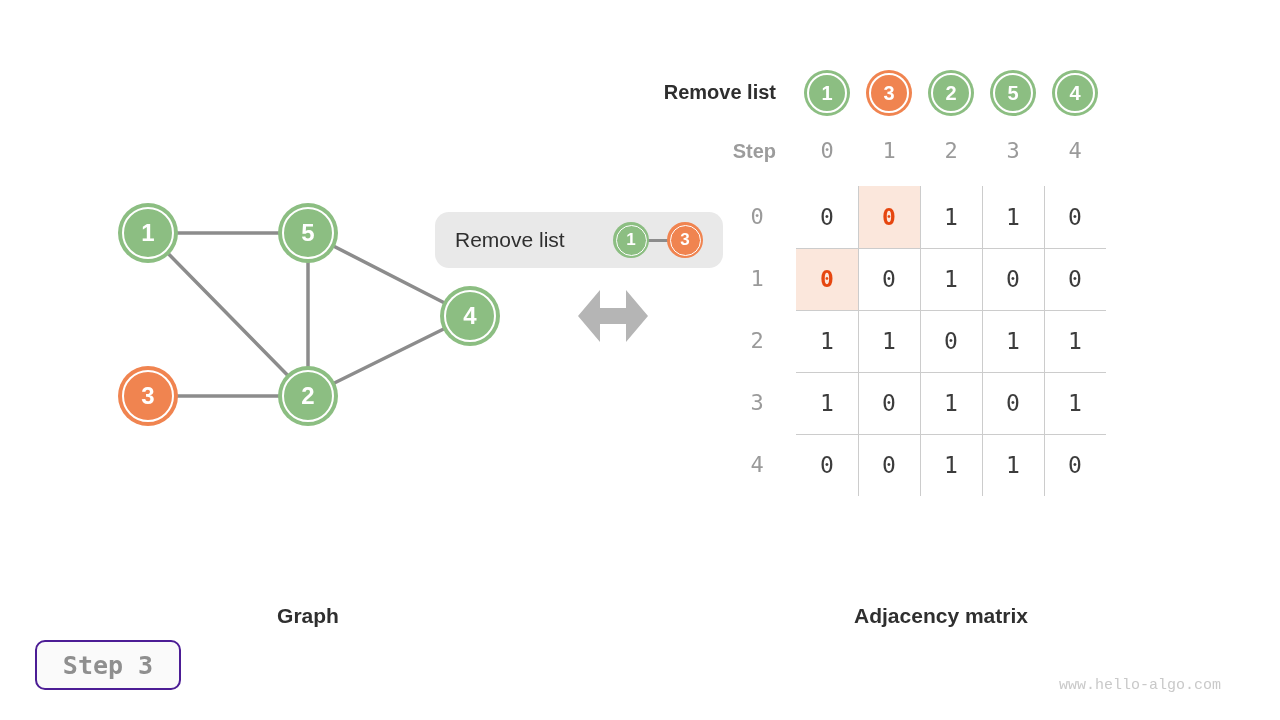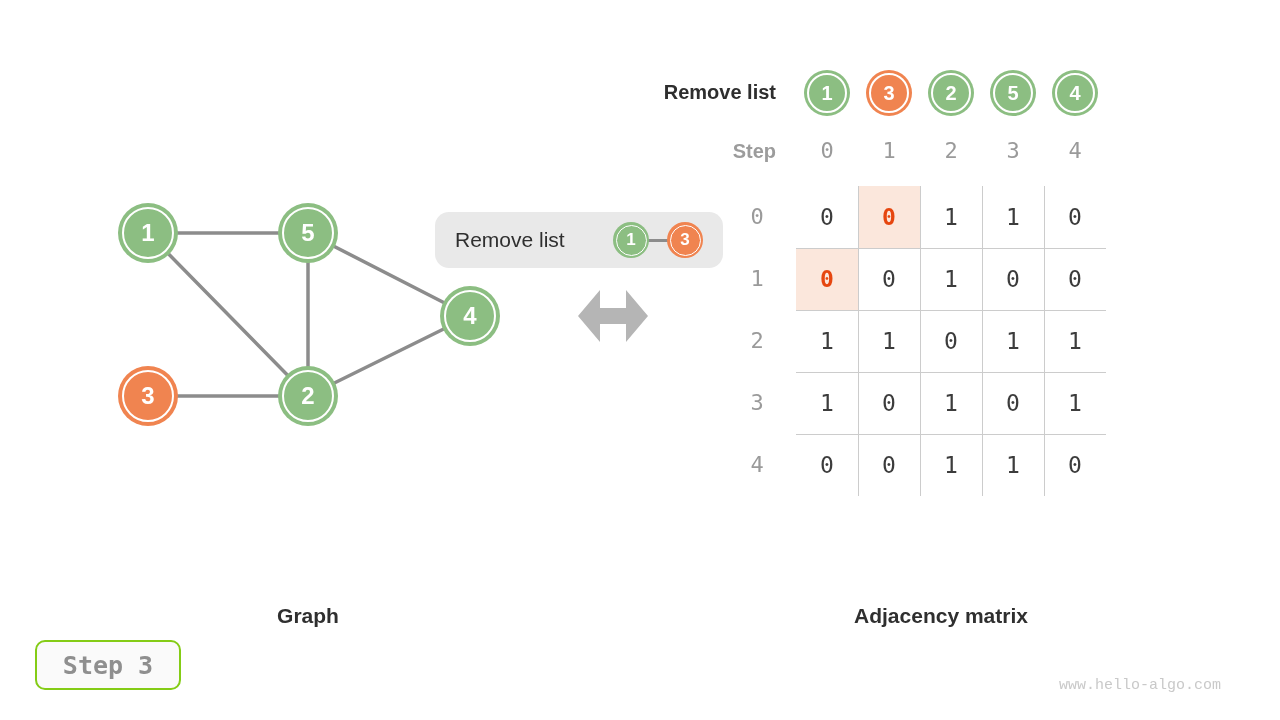--- a/index.html
+++ b/index.html
@@ -46,21 +46,21 @@
   .mcell.hl{background:#FBE7DC;color:#E6460F;font-weight:bold;}
   .gl{position:absolute;background:#CCCCCC;}
   .gl-v{width:1px;top:0;height:310px;}
   .gl-h{height:1px;left:0;width:310px;}
   .row-label{position:absolute;left:727px;width:60px;text-align:center;height:62px;line-height:62px;
              font-family:"DejaVu Sans Mono",monospace;font-size:22px;color:#9A9A9A;}
 
   
   .caption{position:absolute;width:300px;text-align:center;font-weight:bold;font-size:21px;color:#2F2F2F;top:604px;}
   .step-badge{position:absolute;left:35px;top:640px;width:146px;height:50px;background:#FAFAFA;
-              border:2px solid #84cc16;border-radius:10px;box-sizing:border-box;
+              border:2px solid #4c1d95;border-radius:10px;box-sizing:border-box;
               display:flex;align-items:center;justify-content:center;
               font-family:"DejaVu Sans Mono",monospace;font-weight:bold;font-size:25px;color:#8F8F8F;}
   .watermark{position:absolute;left:1040px;top:677px;width:200px;text-align:center;
              font-family:Liberation Mono, monospace;font-size:15px;color:#C9C9C9;}
 </style>
 </head>
 <body>
 
 <div class="canvas">
 

